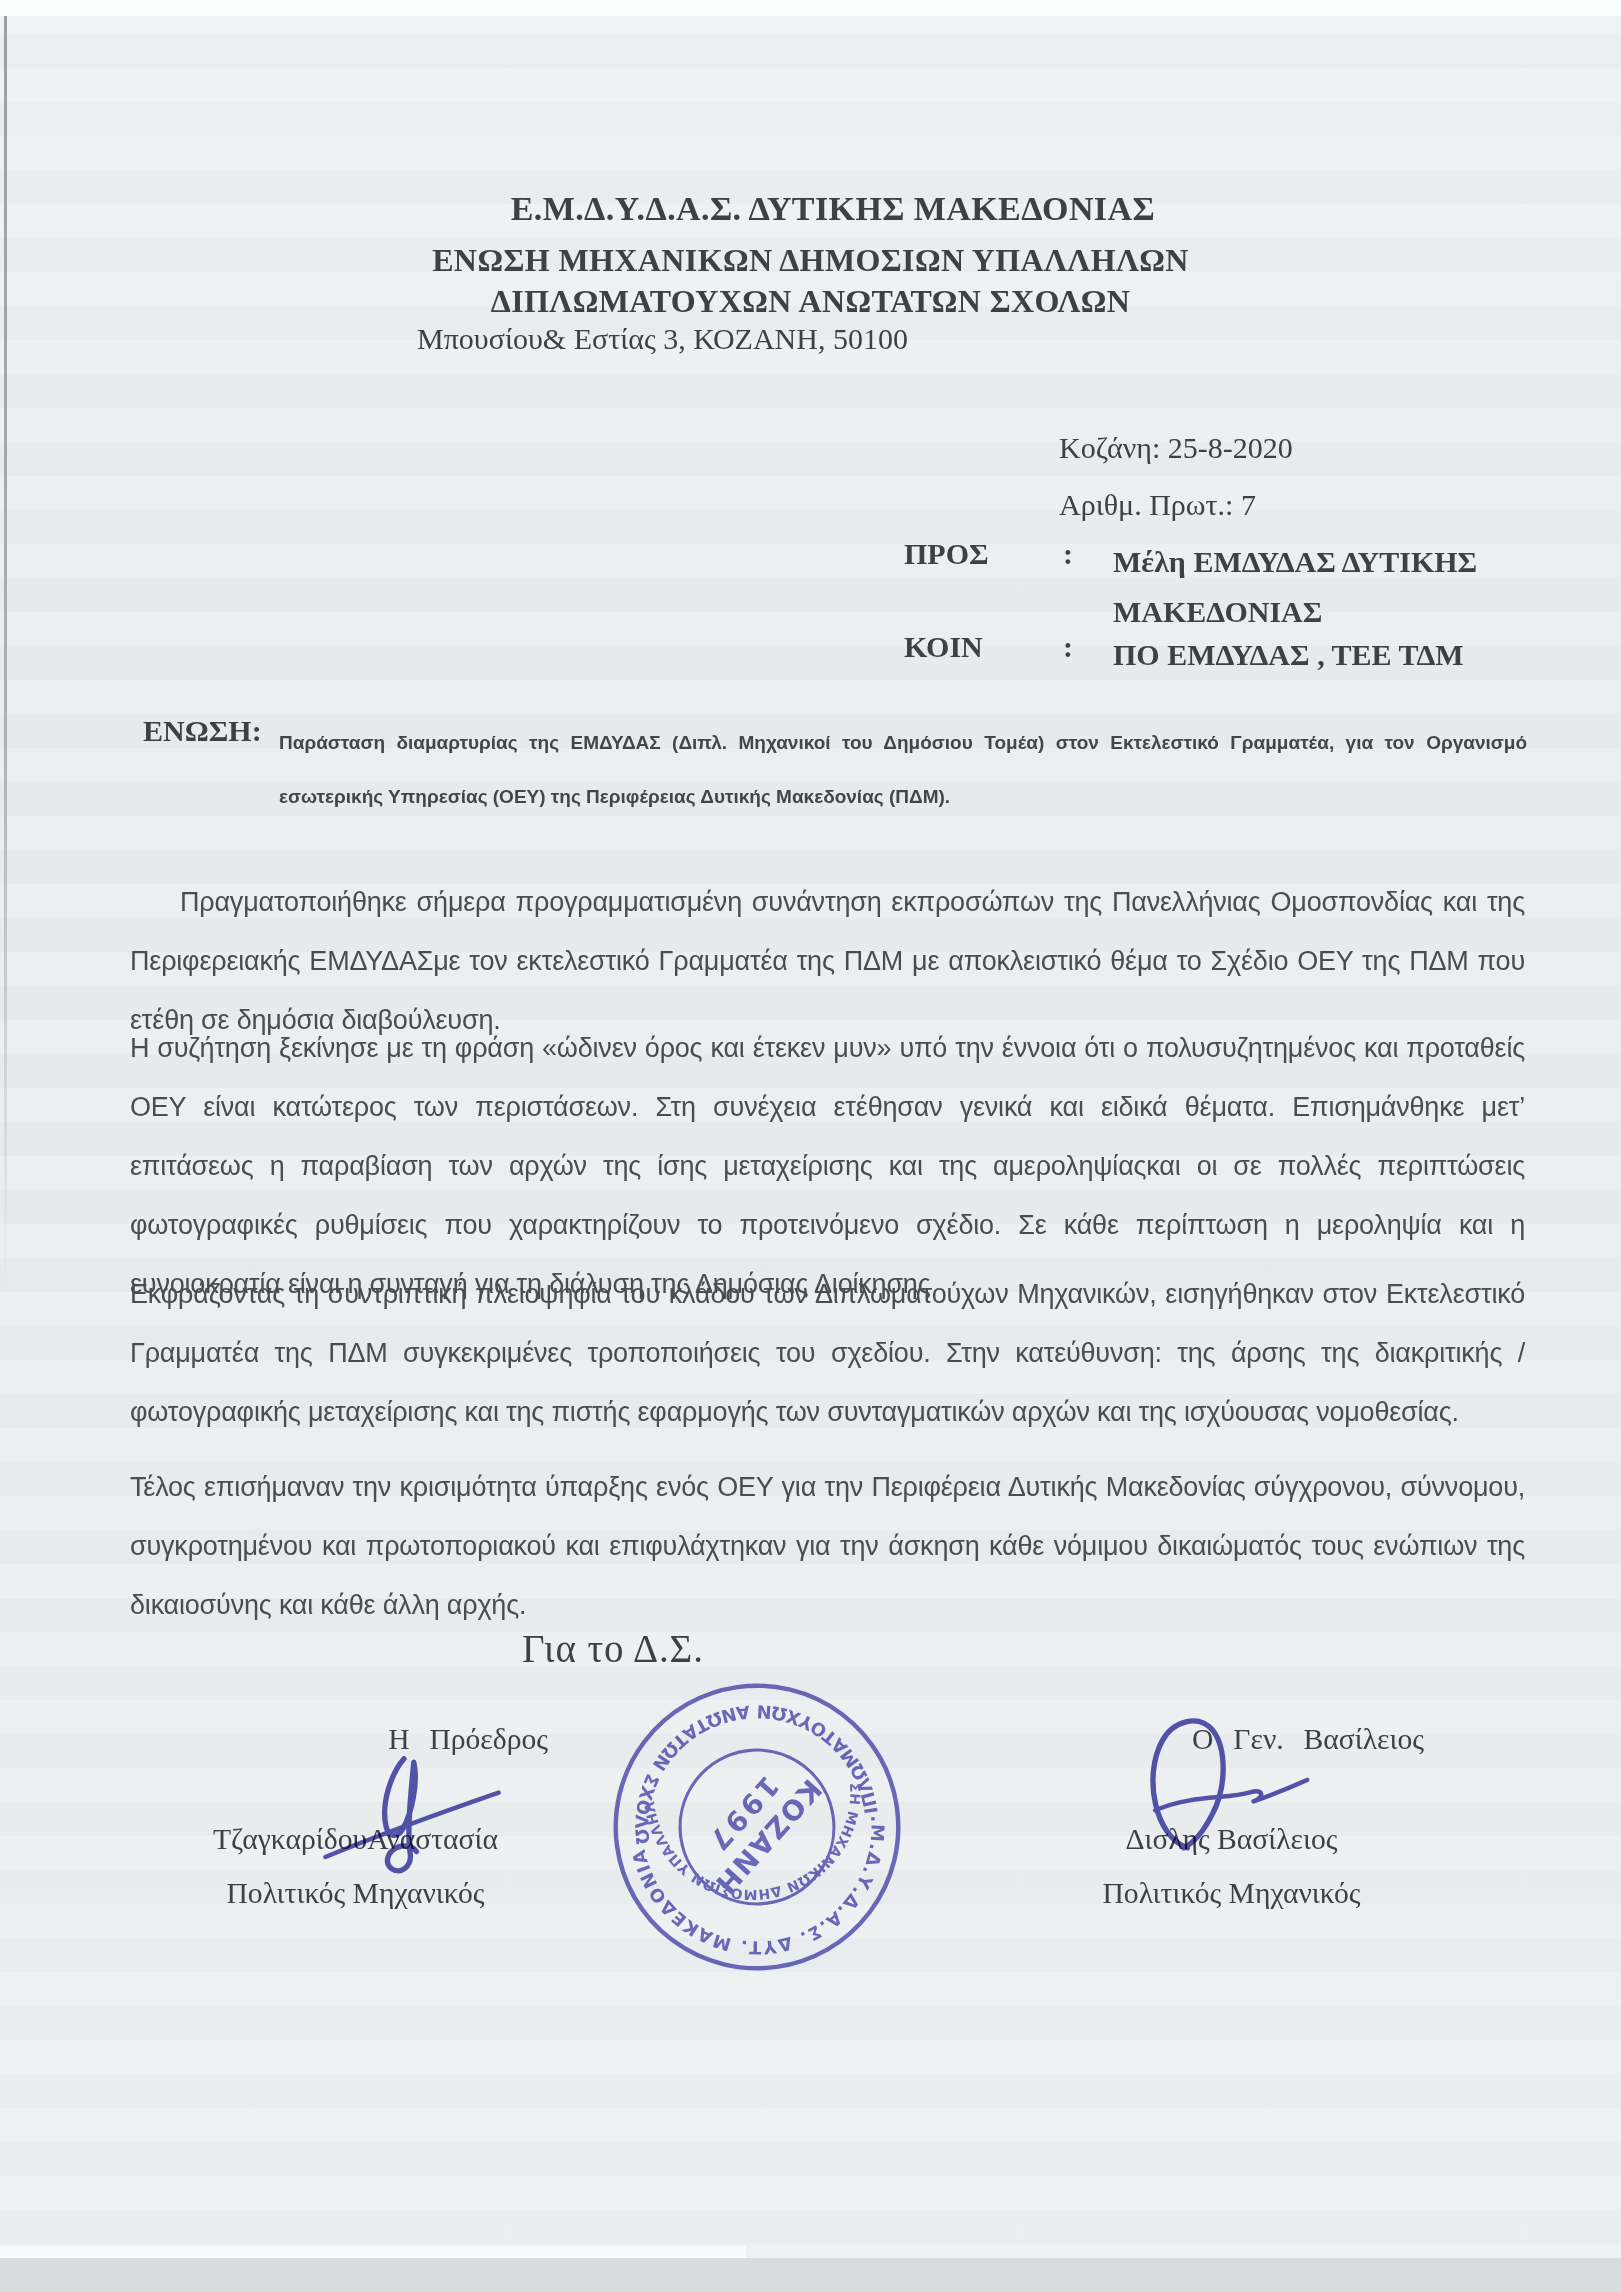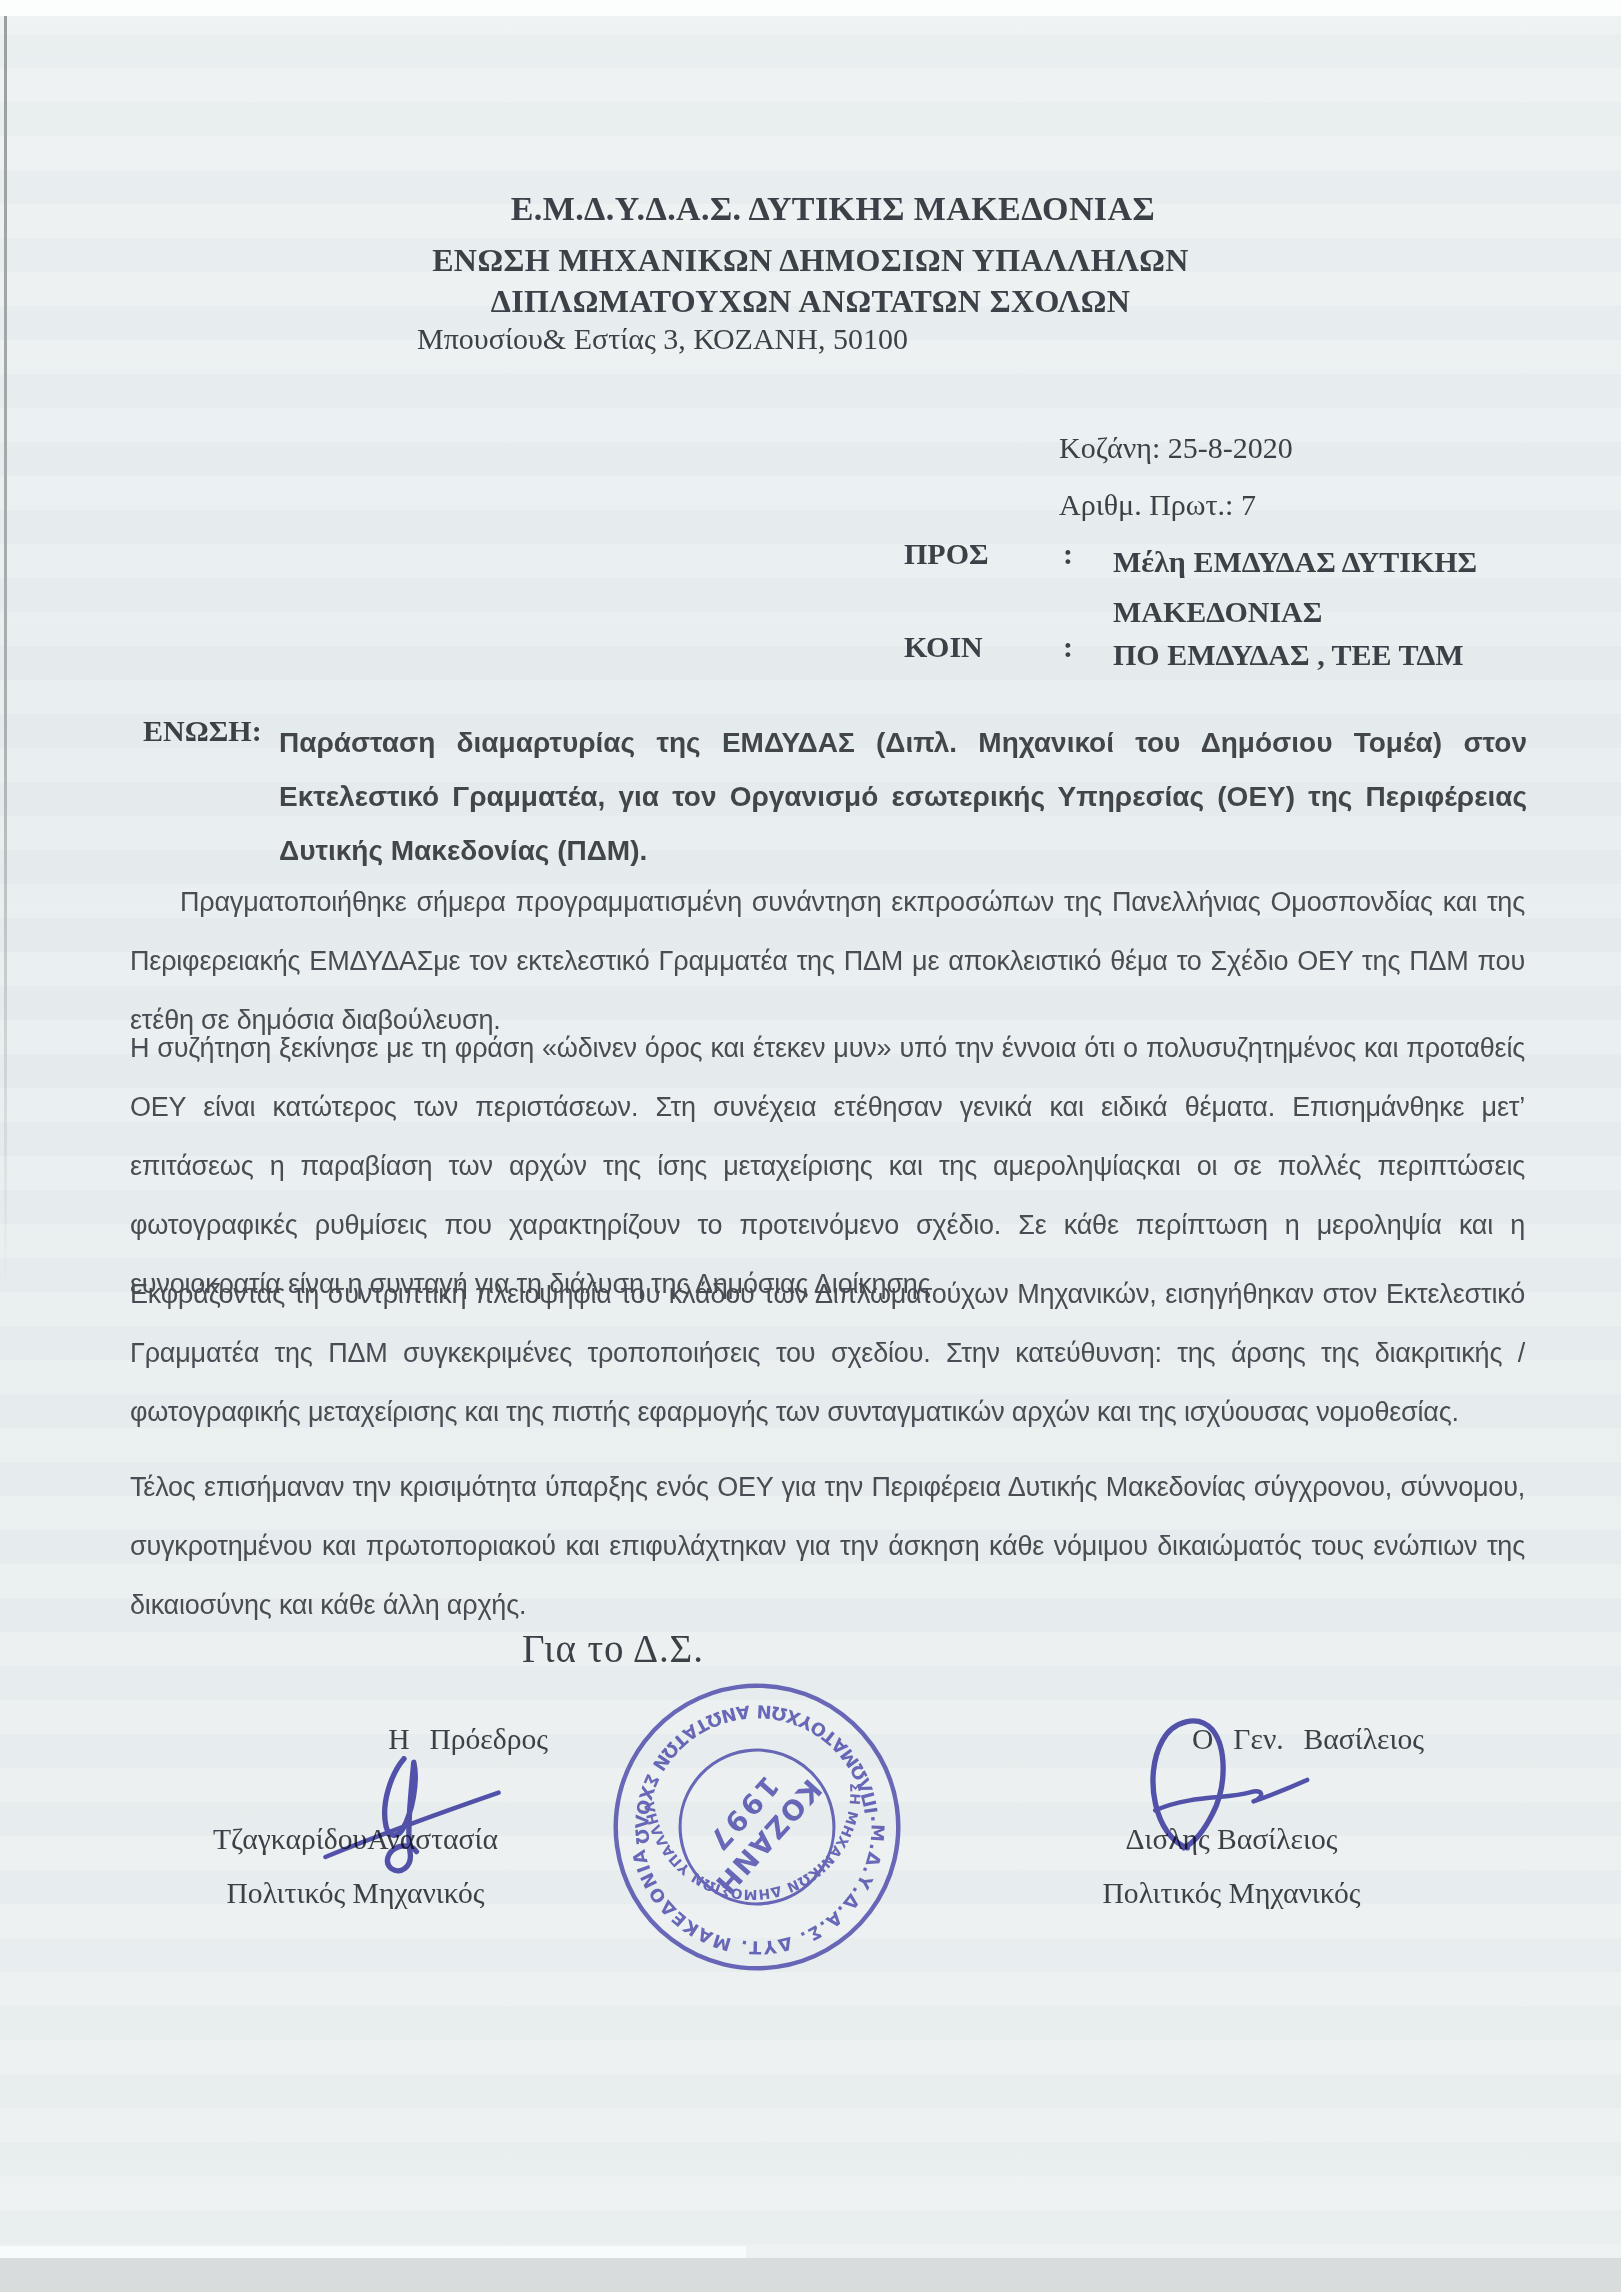--- a/index.html
+++ b/index.html
@@ -39,21 +39,21 @@
   .to-row{top:537px;}
   .cc-row{top:630px;}
   .rcpt-label{display:inline-block;width:159px;vertical-align:top;}
   .rcpt-colon{display:inline-block;width:50px;vertical-align:top;}
   .rcpt-value{display:inline-block;width:421px;vertical-align:top;line-height:50px;}
 
   
   .subject{top:714px;left:143px;width:1384px;display:flex;}
   .subject-label{flex:0 0 136px;font-size:30px;font-weight:bold;font-family:"Liberation Serif","DejaVu Serif",serif;}
   .subject-text{flex:1;font-family:"Liberation Sans","DejaVu Sans",sans-serif;
-    font-size:28px;font-weight:bold;line-height:54px;text-align:justify;color:#42464b;margin-top:1.8px;}
+    font-size:19px;font-weight:bold;line-height:54px;text-align:justify;color:#42464b;margin-top:1.8px;}
 
   
   .para{left:130px;width:1395px;font-family:"Liberation Sans","DejaVu Sans",sans-serif;
     font-size:27px;line-height:59px;text-align:justify;color:#494d53;letter-spacing:-0.2px;}
   .p1{top:873px;text-indent:50px;}
   .p2{top:1019px;}
   .p3{top:1265px;}
   .p4{top:1458px;}
 
   .closing{top:1626px;left:522px;font-size:39px;letter-spacing:0.9px;}

